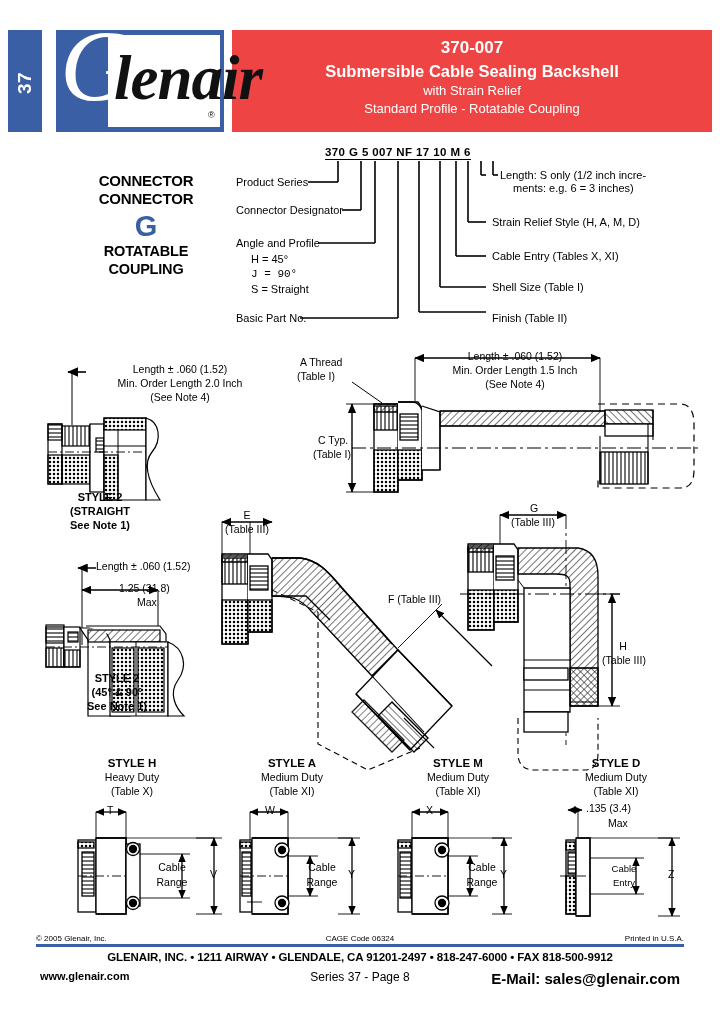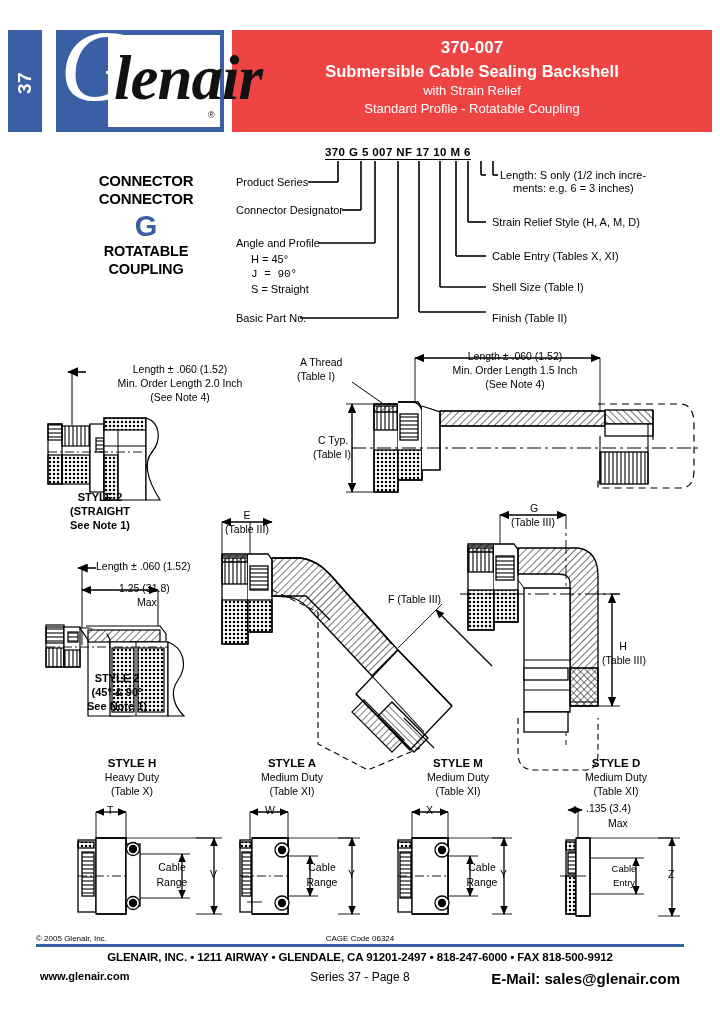--- a/index.html
+++ b/index.html
@@ -541,20 +541,21 @@
   <div class="dtxt c" style="left:452px; top:876px; width:60px;">Range</div>
 
   <div class="dtxt" style="left:586px; top:802px;">.135 (3.4)</div>
   <div class="dtxt" style="left:608px; top:817px;">Max</div>
   <div class="dtxt" style="left:668px; top:868px;">Z</div>
   <div class="dtxt c" style="left:594px; top:863px; width:60px; font-size:9.5px;">Cable</div>
   <div class="dtxt c" style="left:594px; top:877px; width:60px; font-size:9.5px;">Entry</div>
 
   <div class="ftr-line" style="top:934px; text-align:left;">© 2005 Glenair, Inc.</div>
   <div class="ftr-line" style="top:934px; text-align:center;">CAGE Code 06324</div>
+  <div class="ftr-line" style="top:934px; text-align:right;">Printed in U.S.A.</div>
 
   <div class="ftr-rule"></div>
 
   <div class="ftr-main">
     <div class="addr">GLENAIR, INC. • 1211 AIRWAY • GLENDALE, CA 91201-2497 • 818-247-6000 • FAX 818-500-9912</div>
   </div>
   <div class="ftr-row">
     <div class="ser">Series 37 - Page 8</div>
     <div class="web">www.glenair.com</div>
     <div class="eml">E-Mail: sales@glenair.com</div>

